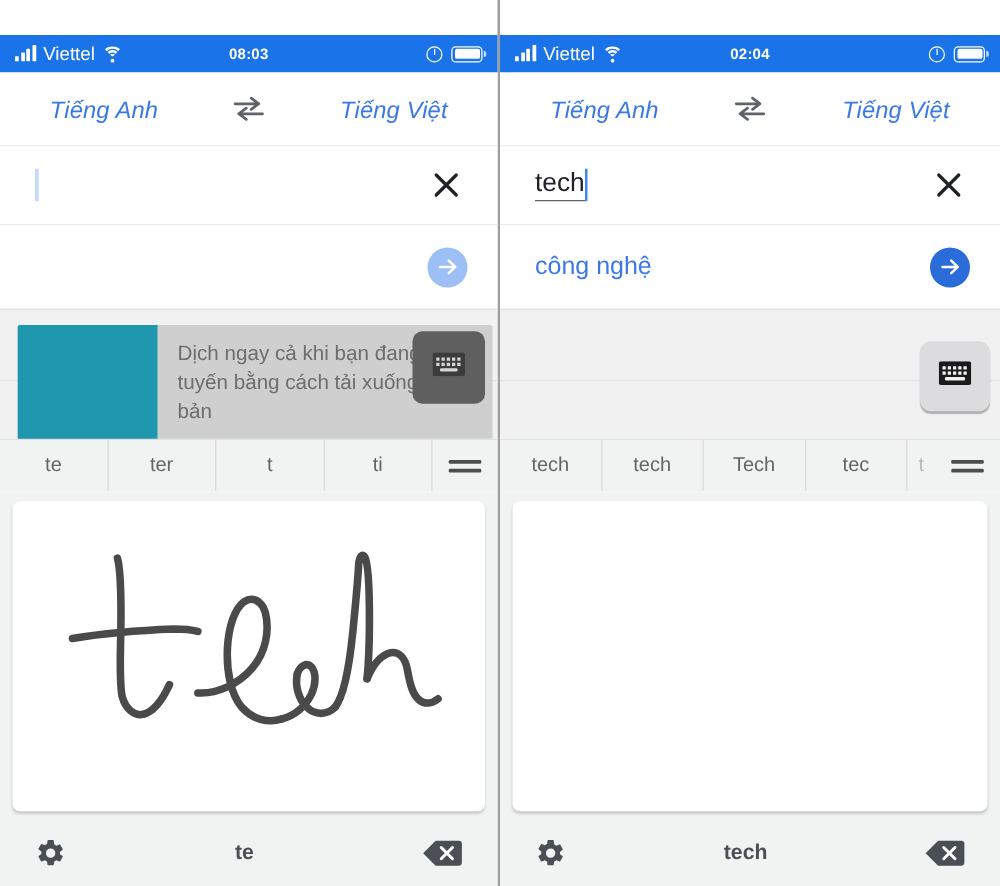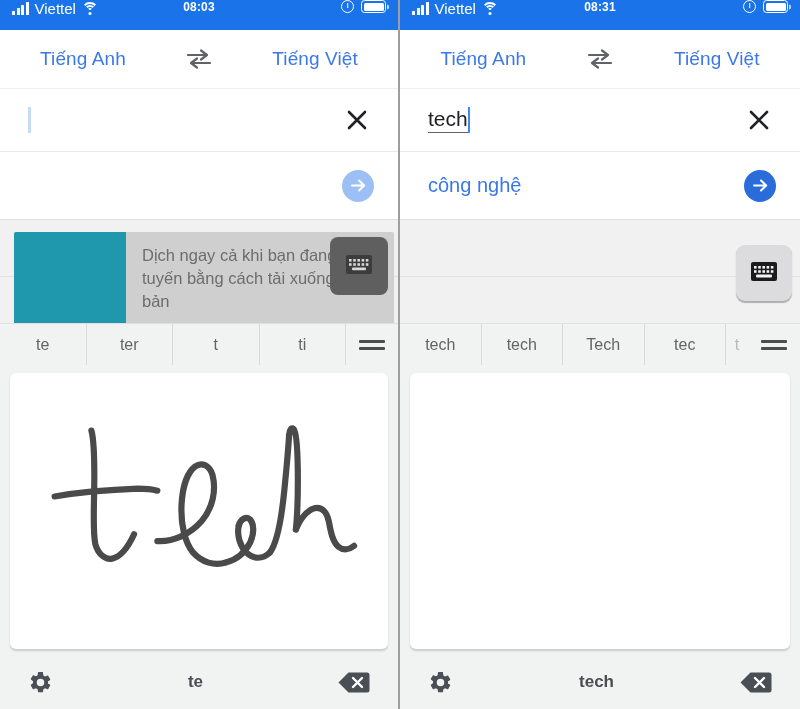--- a/index.html
+++ b/index.html
@@ -14,23 +14,23 @@
     width: 400px; height: 709px;
     display: flex; flex-direction: column;
     background: #ffffff;
     position: relative;
   }
   .panel.left { border-right: 2px solid #9e9e9e; }
 
   
   .statusbar {
     height: 30px; background: #1a73e8; color: #ffffff;
-    display: flex; align-items: flex-start;
+    display: flex; align-items: center;
     padding: 0 12px; flex-shrink: 0;
-    font-size: 15px; font-weight: bold;
+    font-size: 15px; font-weight: bold; margin-top: 28px;
   }
   .sb-left { display: flex; align-items: center; gap: 6px; flex: 1; }
   .sb-center { flex: 0 0 auto; font-size: 12px; font-weight: bold; letter-spacing: .2px; }
   .sb-right { display: flex; align-items: center; gap: 7px; flex: 1; justify-content: flex-end; }
   .bars { display: flex; align-items: flex-end; gap: 1.5px; height: 12px; }
   .bars i { display: block; width: 3px; background: #ffffff; border-radius: .5px; }
   .bars i:nth-child(1){ height: 4px; }
   .bars i:nth-child(2){ height: 7px; }
   .bars i:nth-child(3){ height: 10px; }
   .bars i:nth-child(4){ height: 13px; }
@@ -52,22 +52,23 @@
   .batt { width: 25px; height: 13px; border: 1.5px solid #fff; border-radius: 3.5px;
     position: relative; padding: 1.5px; }
   .batt::after { content: ""; position: absolute; right: -3.5px; top: 50%;
     transform: translateY(-50%); width: 2px; height: 5px;
     background: #fff; border-radius: 0 2px 2px 0; opacity: .75; }
   .batt i { display: block; height: 100%; width: 100%; background: #fff; border-radius: 1.5px; }
 
   
   .langbar {
     height: 58px; background: #ffffff; flex-shrink: 0;
-    display: flex; align-items: center; justify-content: space-around;
-    padding: 0 12px;
+    display: flex; align-items: flex-end; justify-content: space-around;
+    padding: 16px 12px;
+    font-style: italic;
   }
   .lang {
     color: #3b78e7; font-size: 19px; letter-spacing: .1px;
     white-space: nowrap;
   }
   .swap { width: 34px; height: 26px; display: flex; flex-direction: column;
     align-items: center; justify-content: center; gap: 1px; }
   .swap svg { display: block; }
 
   
@@ -344,21 +345,21 @@
             <i></i>
           </span>
         <span class="carrier">Viettel</span>
         <span class="wifi">
             <span></span>
             <span></span>
             <span></span>
             <b></b>
           </span>
       </div>
-      <div class="sb-center">08:31</div>
+      <div class="sb-center">02:04</div>
       <div class="sb-right">
         <span class="lock-ic"></span>
         <span class="batt">
             <i></i>
           </span>
       </div>
     </div>
 
     <div class="langbar">
       <div class="lang">Tiếng Anh</div>

